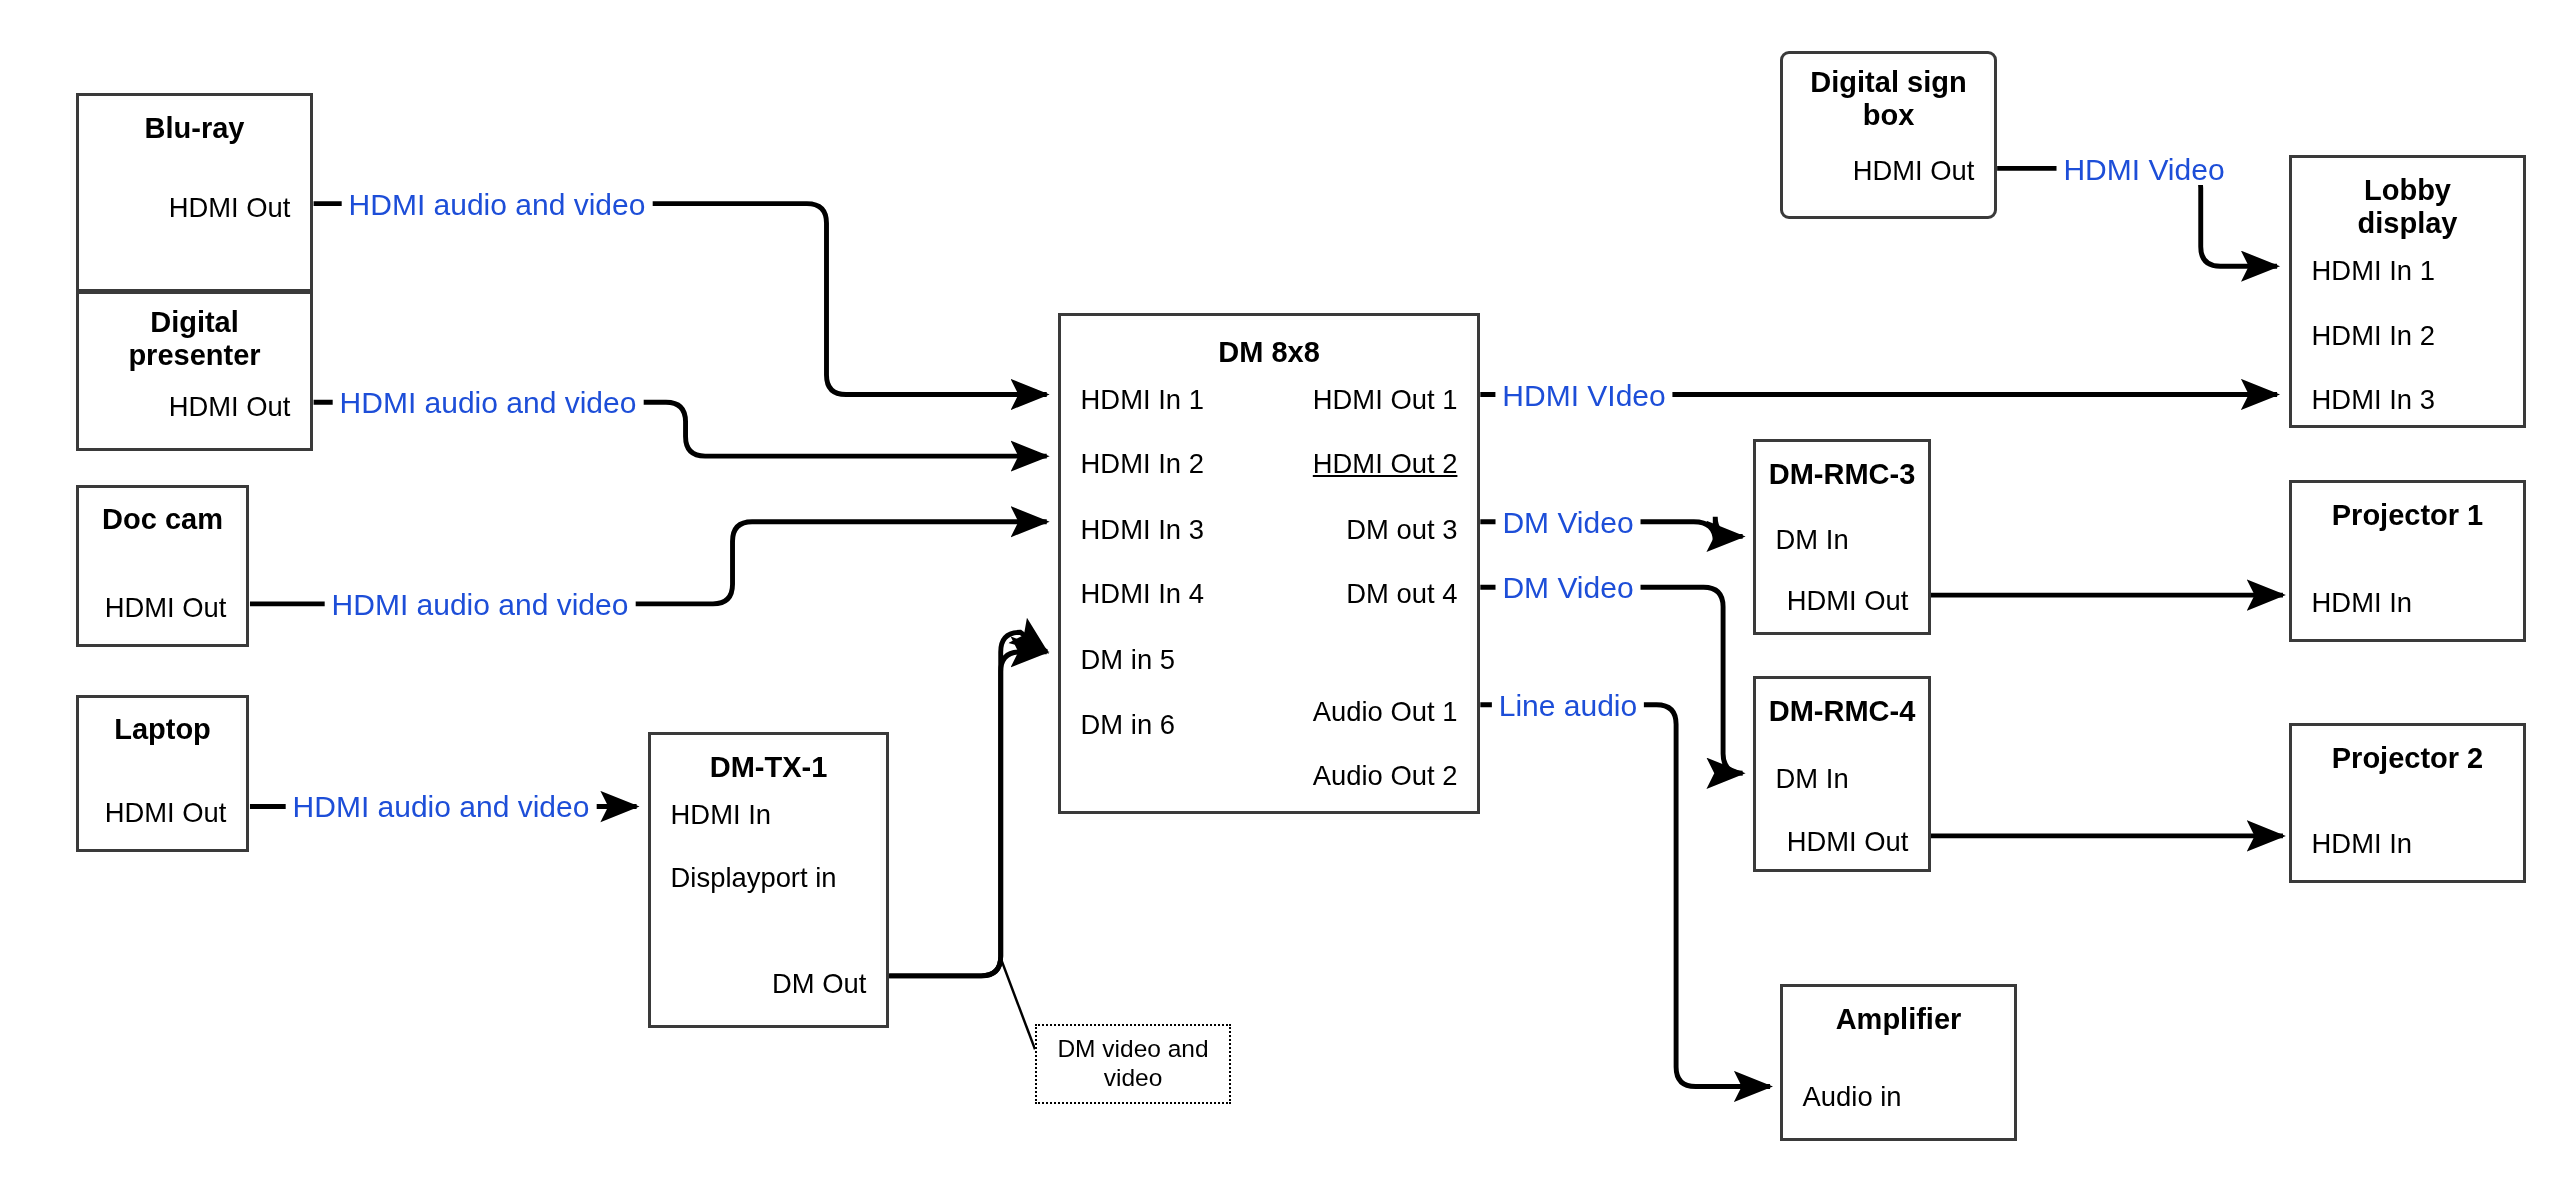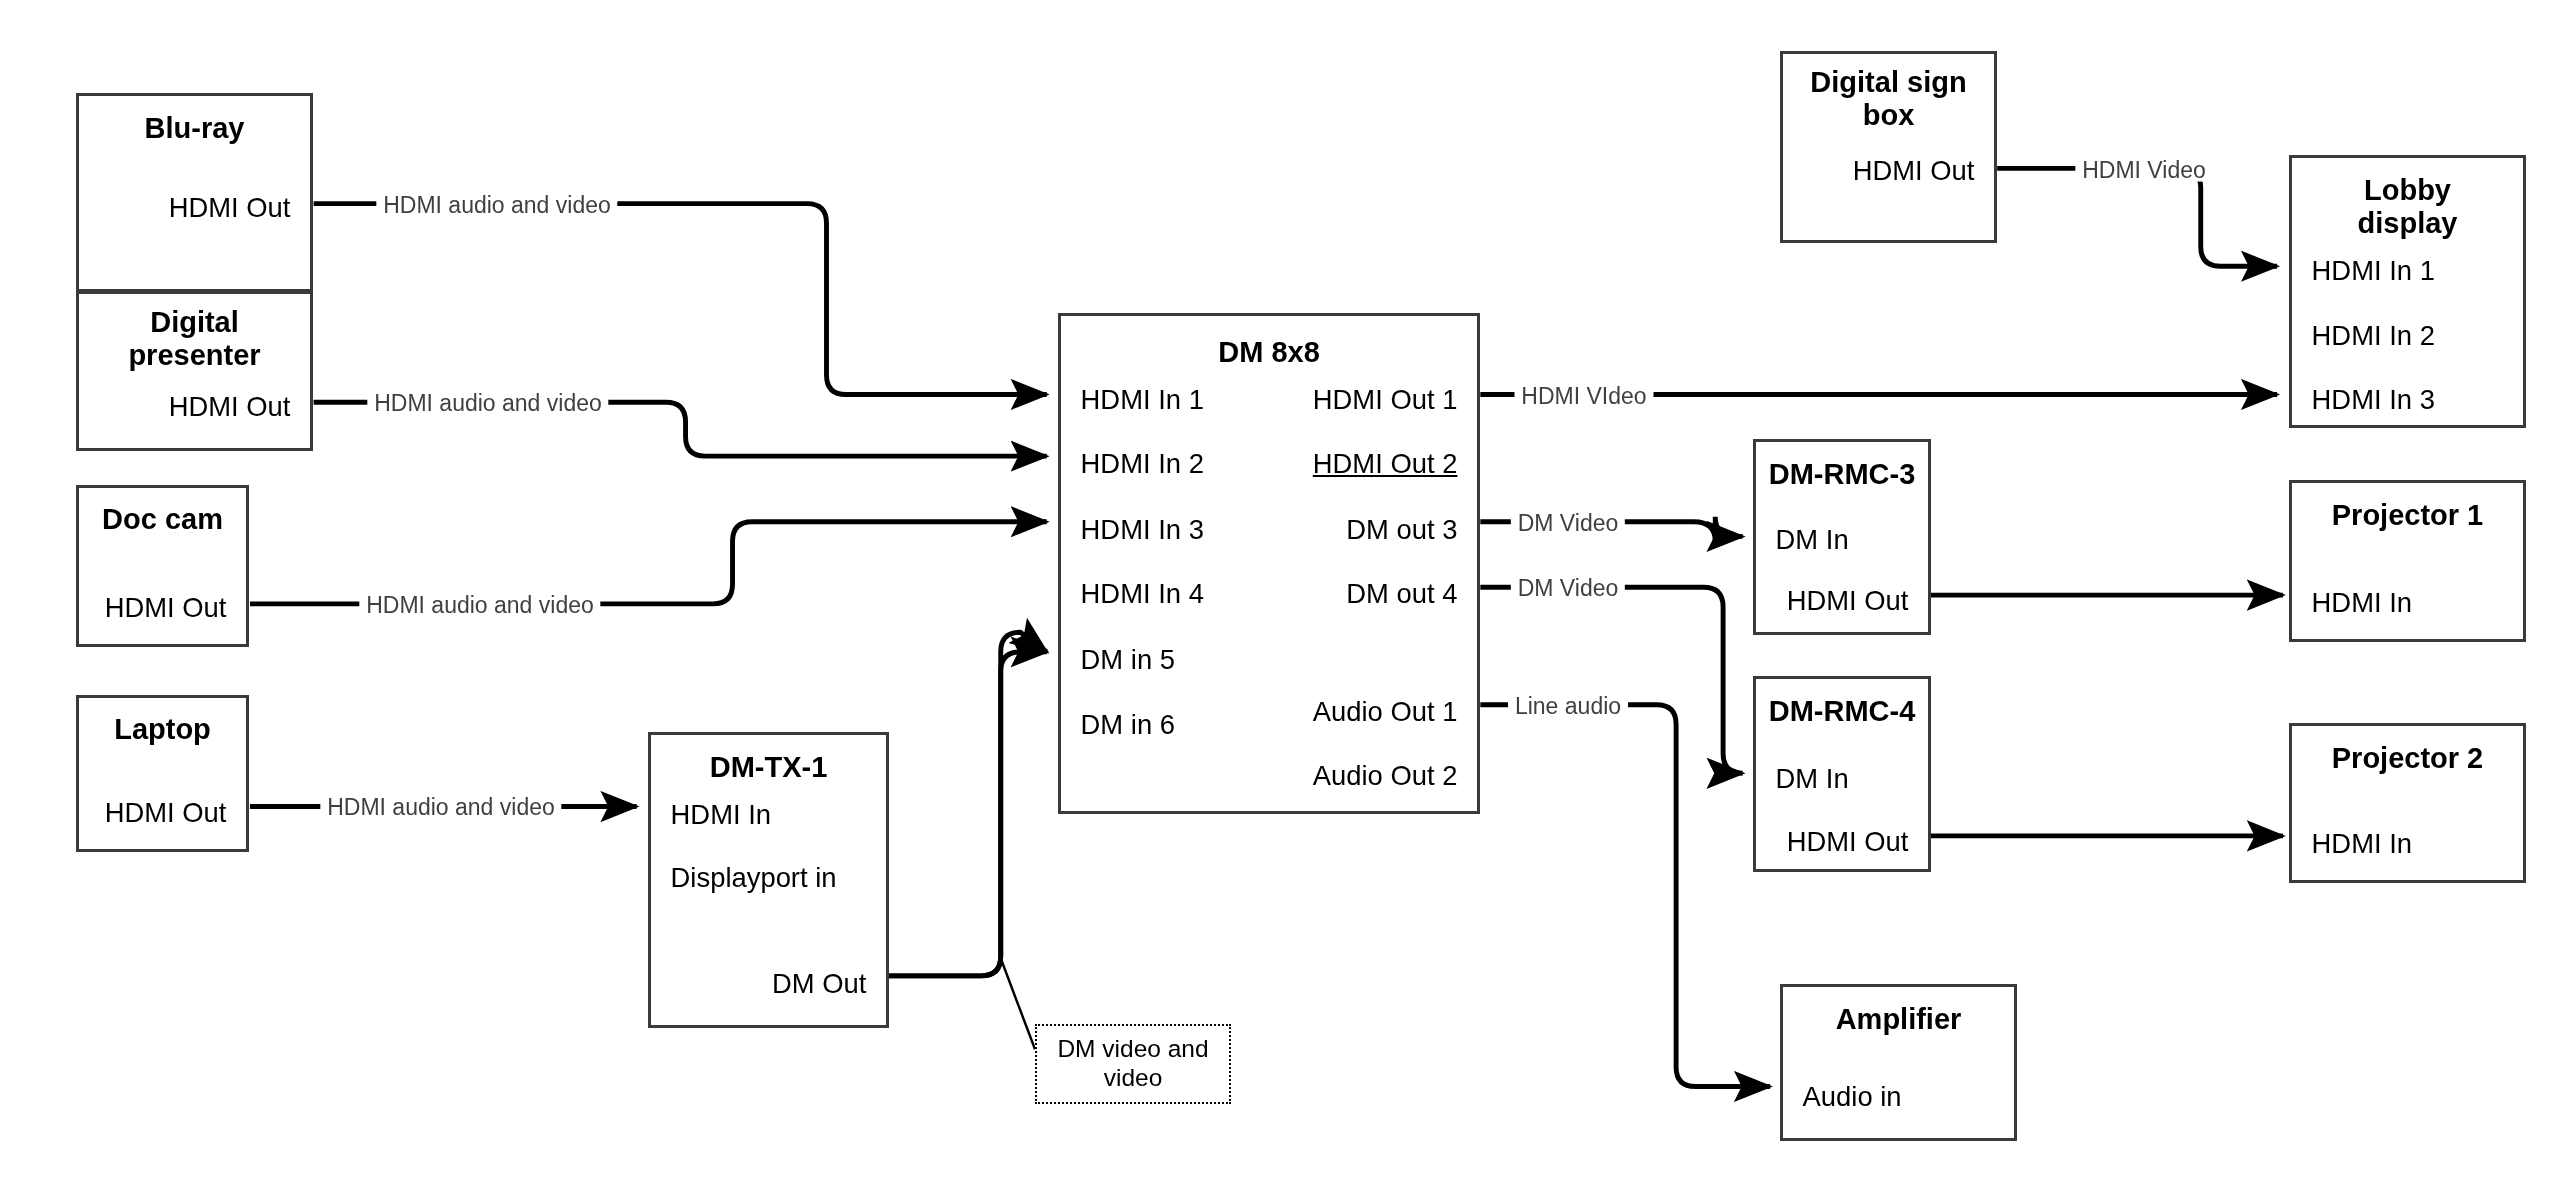--- a/index.html
+++ b/index.html
@@ -45,22 +45,22 @@
     position: absolute;
     font-size: 27.4px;
     color: #000000;
     white-space: nowrap;
     line-height: 1;
   }
   .port.left  { left: 19.6px;  text-align: right; }
   .port.right { right: 19.6px; text-align: right; }
   .edge-label {
     position: absolute;
-    font-size: 23px;
-    color: #404040;
+    font-size: 30px;
+    color: #1d4ed8;
     background: #ffffff;
     white-space: nowrap;
     padding: 0 6.9px;
     line-height: 1;
     transform: translate(-50%, -50%);
   }
   .callout {
     position: absolute;
     box-sizing: border-box;
     border: 2.9px dotted #000000;
@@ -155,21 +155,21 @@
     <div class="port left" style="top:330px;">DM in 5</div>
     <div class="port left" style="top:395px;">DM in 6</div>
     <div class="port right" style="top:70px;">HDMI Out 1</div>
     <div class="port right" style="top:134px;text-decoration:underline;">HDMI Out 2</div>
     <div class="port right" style="top:200px;">DM out 3</div>
     <div class="port right" style="top:264px;">DM out 4</div>
     <div class="port right" style="top:382px;">Audio Out 1</div>
     <div class="port right" style="top:446px;">Audio Out 2</div>
   </div>
 
-  <div class="node" style="left:1780px; top:51px; width:217px; height:192px;">
+  <div class="node" style="left:1780px; top:51px; width:217px; height:168px;border-radius:9px;">
     <div class="node-title" style="top:11.7px;">Digital sign</div>
     <div class="node-title" style="top:45px;">box</div>
     <div class="port right" style="top:103px;">HDMI Out</div>
   </div>
 
   <div class="node" style="left:2289px; top:155px; width:237px; height:273px;">
     <div class="node-title" style="top:15.7px;">Lobby</div>
     <div class="node-title" style="top:49px;">display</div>
     <div class="port left" style="top:99px;">HDMI In 1</div>
     <div class="port left" style="top:164px;">HDMI In 2</div>

